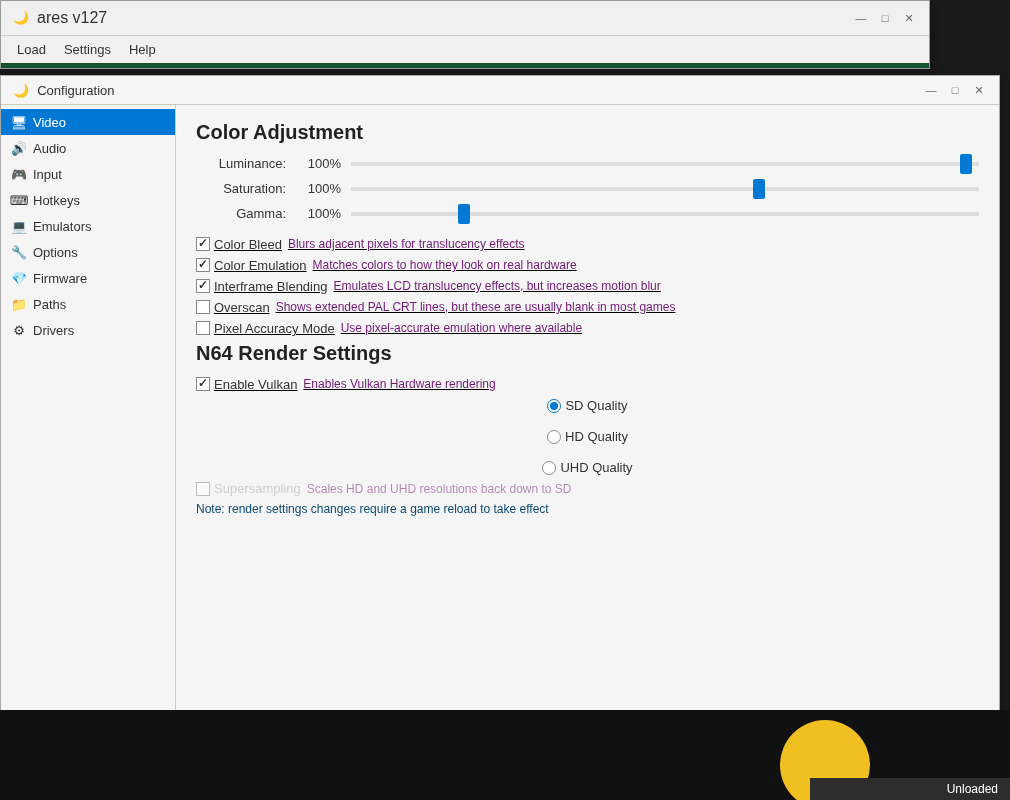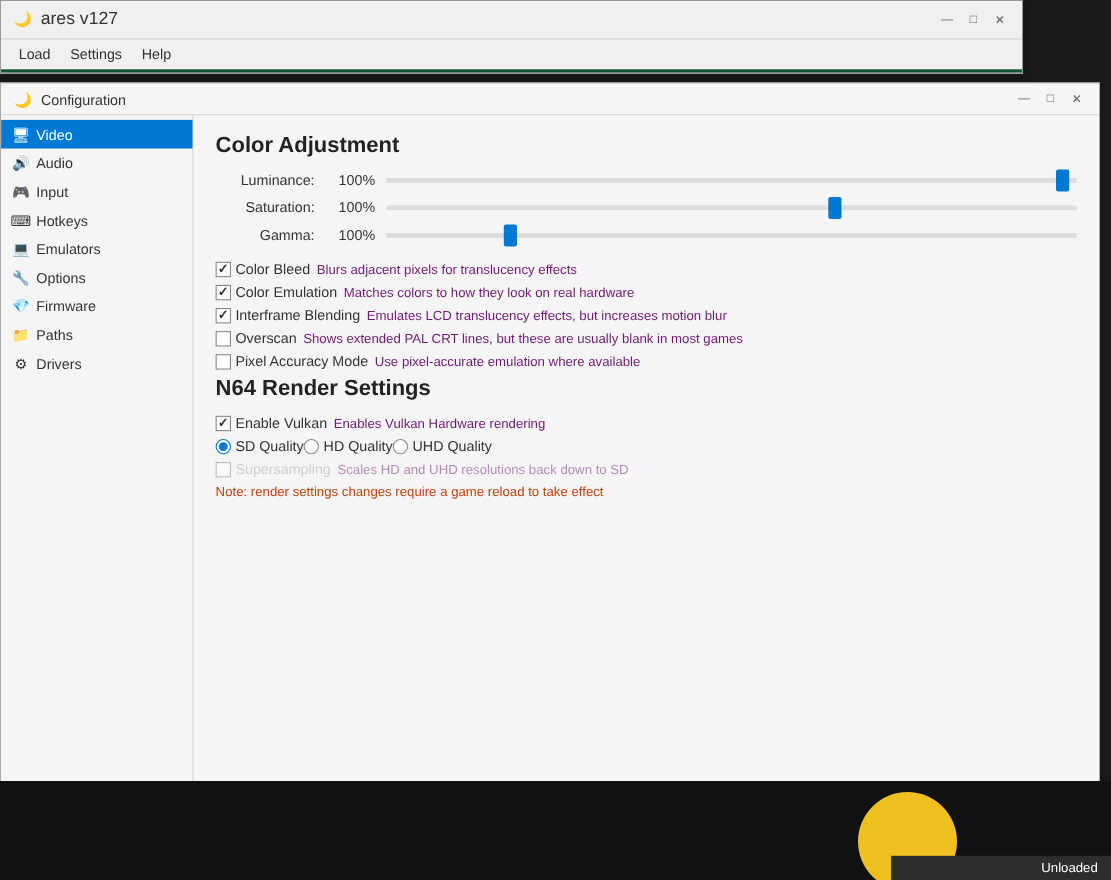--- a/index.html
+++ b/index.html
@@ -7,21 +7,21 @@
 
     
     .app-window { position: absolute; top: 0; left: 0; width: 930px; background: #f0f0f0; border: 1px solid #999; box-shadow: 2px 2px 8px rgba(0,0,0,0.3); }
     .title-bar { background: #f0f0f0; padding: 8px 12px; display: flex; align-items: center; justify-content: space-between; border-bottom: 1px solid #ccc; }
     .title-bar-left { display: flex; align-items: center; gap: 8px; }
     .title-bar-icon { width: 16px; height: 16px; }
     .title-bar-title { font-size: 16px; color: #333; }
     .title-bar-buttons { display: flex; gap: 8px; }
     .title-btn { width: 16px; height: 16px; display: flex; align-items: center; justify-content: center; font-size: 11px; color: #666; cursor: pointer; }
 
-    .menu-bar { display: flex; gap: 2px; padding: 3px 8px; border-bottom: 3px solid #14532d; background: #f0f0f0; }
+    .menu-bar { display: flex; gap: 2px; padding: 3px 8px; border-bottom: 5px solid #14532d; background: #f0f0f0; }
     .menu-item { padding: 3px 8px; font-size: 13px; cursor: pointer; color: #333; }
 
     
     .config-window { position: absolute; top: 75px; left: 0; width: 1000px; background: #f5f5f5; border: 1px solid #aaa; box-shadow: 2px 2px 8px rgba(0,0,0,0.2); }
     .config-title-bar { background: #f5f5f5; padding: 6px 12px; display: flex; align-items: center; justify-content: space-between; border-bottom: 1px solid #ccc; }
     .config-title-left { display: flex; align-items: center; gap: 8px; }
     .config-title-text { font-size: 13px; color: #333; }
 
     
     .config-body { display: flex; min-height: 620px; }
@@ -40,33 +40,33 @@
 
     
     .slider-row { display: flex; align-items: center; margin-bottom: 10px; }
     .slider-label { width: 90px; text-align: right; margin-right: 10px; font-size: 13px; color: #333; }
     .slider-value { width: 45px; text-align: right; margin-right: 10px; font-size: 13px; color: #333; }
     .slider-track { flex: 1; height: 4px; background: #ccc; position: relative; border-radius: 2px; }
     .slider-thumb { position: absolute; top: -8px; width: 12px; height: 20px; background: #0078d4; border-radius: 2px; cursor: pointer; }
 
     
     .emulator-settings { margin-top: 16px; }
-    .checkbox-row { display: flex; align-items: flex-end; margin-bottom: 6px; }
+    .checkbox-row { display: flex; align-items: flex-start; margin-bottom: 6px; text-decoration: underline; }
     .checkbox-row input[type="checkbox"] { margin-right: 4px; width: 14px; height: 14px; }
     .checkbox-label { font-size: 13px; color: #333; margin-right: 6px; }
     .checkbox-desc { font-size: 12px; color: #701a75; }
 
     
-    .radio-row { display: flex; align-items: center; margin-bottom: 6px; gap: 0; }
+    .radio-row { display: flex; align-items: center; margin-bottom: 6px; gap: 16px; flex-direction: column; }
     .radio-option { display: flex; align-items: center; gap: 4px; font-size: 13px; color: #333; cursor: pointer; }
     .radio-option input[type="radio"] { margin: 0; }
 
     
     .n64-section { margin-top: 4px; }
-    .note-text { font-size: 12px; color: #c2410c; margin-top: 6px; }
+    .note-text { font-size: 12px; color: #0c4a6e; margin-top: 6px; }
 
     
     .supersampling-row { display: flex; align-items: center; margin-bottom: 6px; opacity: 0.5; }
     .supersampling-row input[type="checkbox"] { margin-right: 4px; }
     .supersampling-label { font-size: 13px; color: #aaa; margin-right: 6px; }
     .supersampling-desc { font-size: 12px; color: #701a75; }
 
     
     .bottom-area { position: absolute; top: 710px; left: 0; width: 1010px; height: 90px; background: #111; display: flex; align-items: flex-end; justify-content: flex-end; }
     .logo-circle { width: 90px; height: 90px; background: #f0c020; border-radius: 50%; margin-right: 140px; margin-bottom: -10px; }

